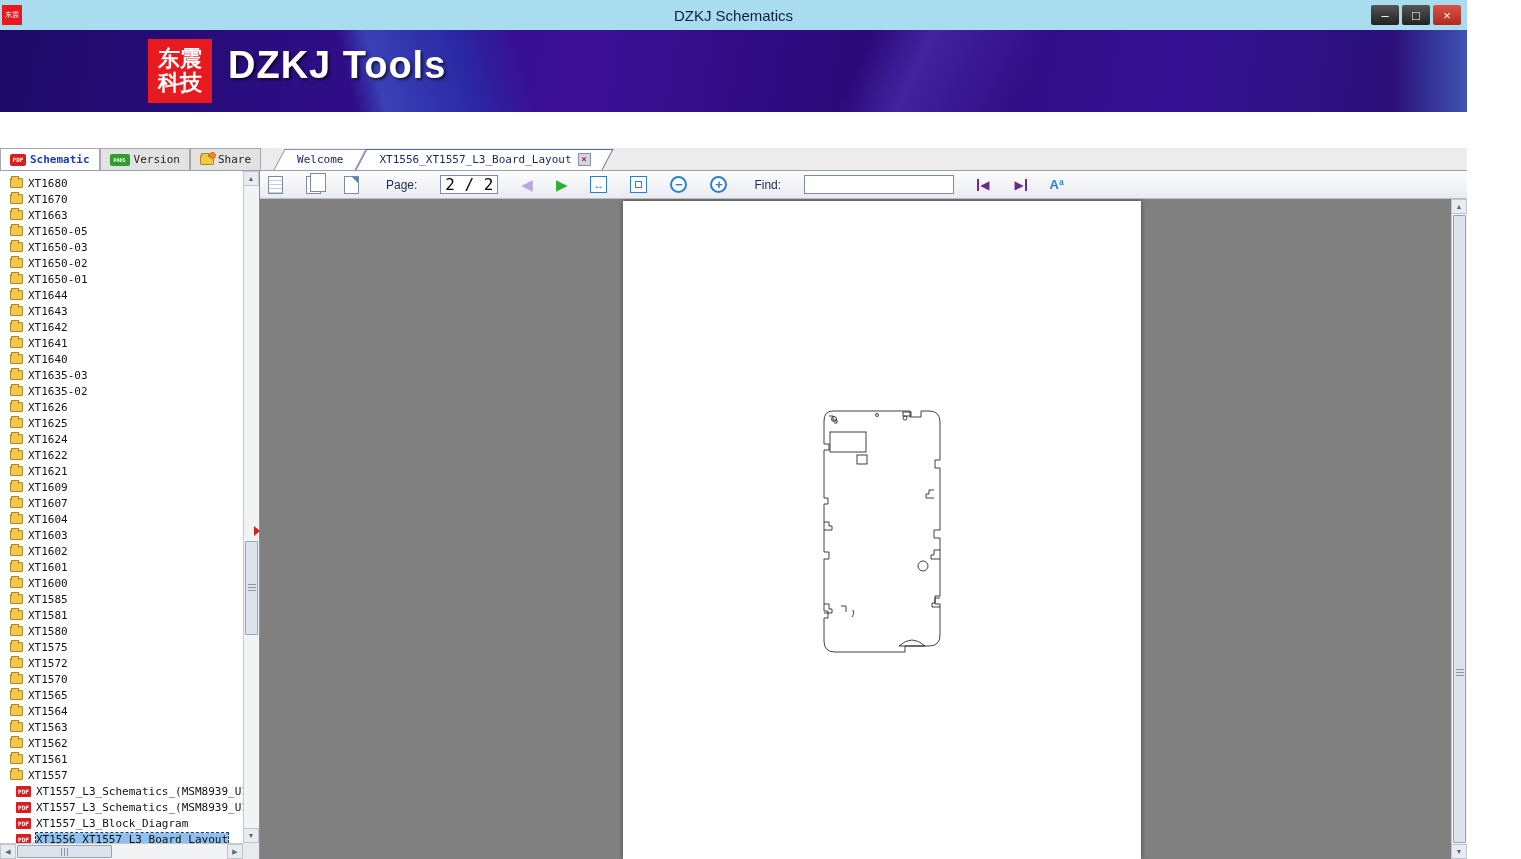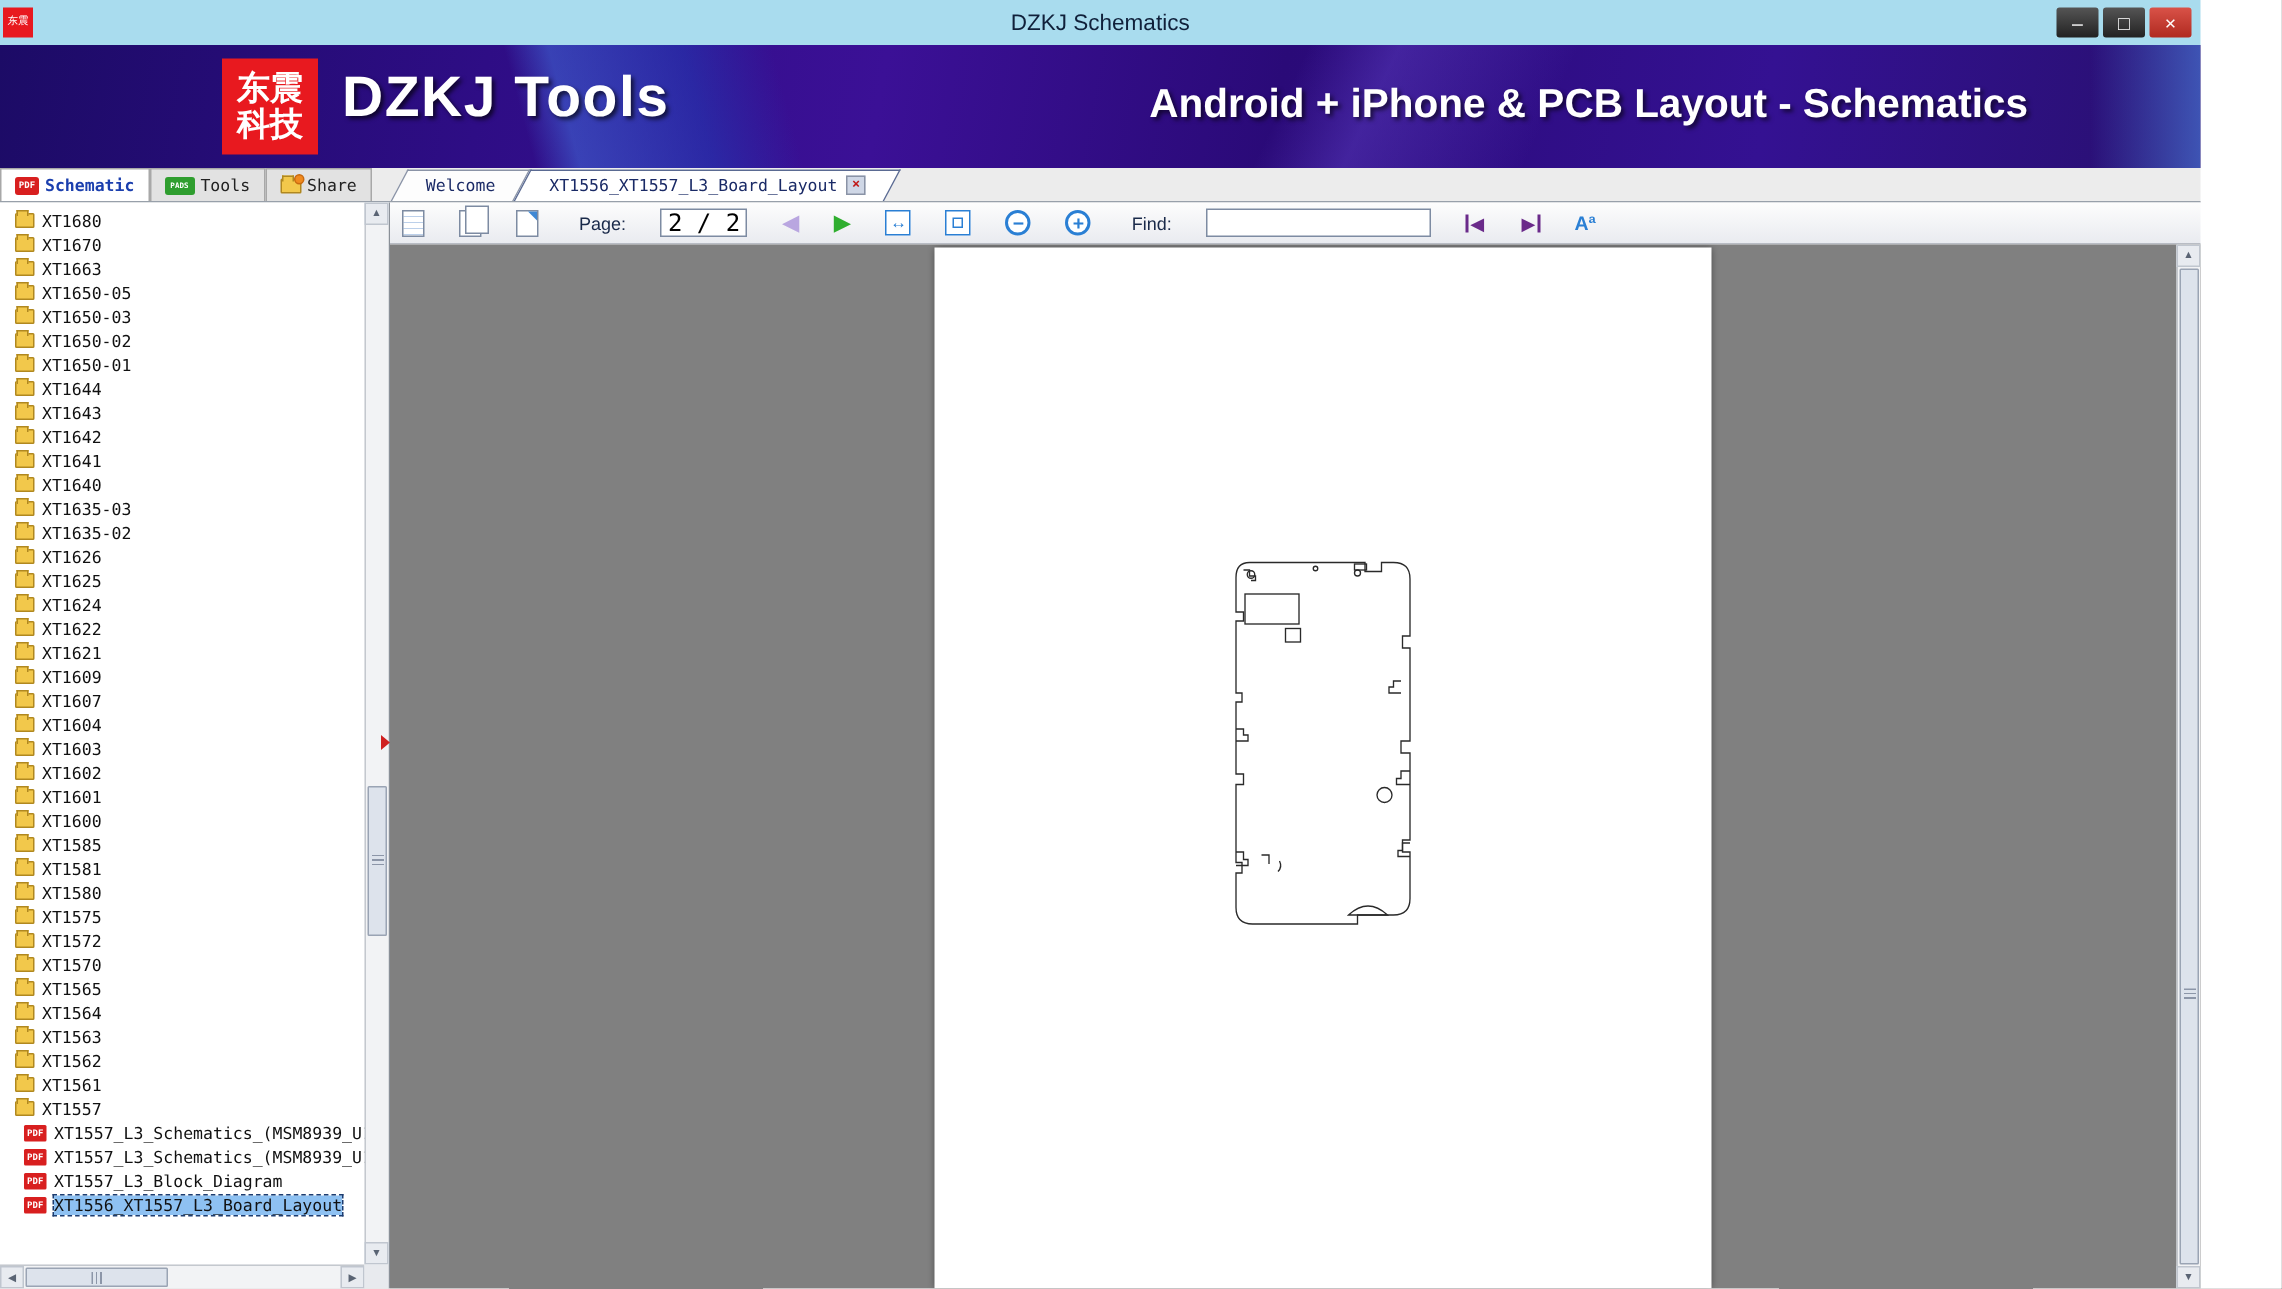--- a/index.html
+++ b/index.html
@@ -23,21 +23,21 @@
       linear-gradient(75deg, transparent 24%, rgba(70,150,255,.38) 26%, rgba(30,70,190,.45) 32%, transparent 36%),
       linear-gradient(115deg, transparent 58%, rgba(110,80,220,.35) 62%, transparent 70%),
       linear-gradient(90deg, transparent 95%, rgba(80,140,235,.55) 100%);
   }
   .brand-logo { position:absolute; left:148px; top:9px; width:64px; height:64px; background:var(--logo-red,#e8191f);
     display:flex; flex-direction:column; align-items:center; justify-content:center; font-weight:bold; font-size:22px; line-height:1.1; z-index:2; text-align:center; }
   .app-title { position:absolute; left:228px; top:14px; font-size:38px; font-weight:bold; letter-spacing:1px; z-index:2; text-shadow:2px 2px 3px rgba(0,0,0,.65); }
   .banner-subtitle { position:absolute; right:115px; top:24px; font-size:27px; font-weight:bold; z-index:2; text-shadow:2px 2px 3px rgba(0,0,0,.6); }
 
   
-  .tabbar { height:23px; flex:0 0 auto; background:#ececec; border-bottom:1px solid #98a0aa; display:flex; align-items:flex-end; font-family:"DejaVu Sans Mono",monospace; font-size:11px; }
+  .tabbar { height:23px; flex:0 0 auto; background:#ececec; border-bottom:1px solid #98a0aa; display:flex; align-items:flex-end; font-family:"DejaVu Sans Mono",monospace; font-size:11px;margin-top:36px; }
   .app-tab { height:22px; display:flex; align-items:center; gap:4px; padding:0 9px; background:#e2e2e2; border:1px solid #a8a8a8; border-bottom:none; color:#222; white-space:nowrap; }
   .app-tab.active { background:#fff; color:var(--tab-blue,#1b3fae); font-weight:bold; }
   .chip { color:#fff; font-weight:bold; border-radius:2px; display:inline-flex; align-items:center; justify-content:center; }
   .chip.pdf { background:#d81f1f; font-size:6px; width:16px; height:12px; }
   .chip.pads { background:#2f9e2f; font-size:5px; width:20px; height:12px; }
   .mini-folder { width:14px; height:10px; background:#f2c84b; border:1px solid #b08820; border-radius:1px; position:relative; }
   .mini-folder::before { content:''; position:absolute; top:-3px; left:0; width:6px; height:3px; background:#f2c84b; border:1px solid #b08820; border-bottom:none; }
   .mini-folder .dot { position:absolute; right:-3px; top:-4px; width:7px; height:7px; border-radius:50%; background:#f08a1e; border:1px solid #c86a10; }
   .doc-tabs { display:flex; align-items:center; margin-left:18px; height:22px; }
   .doc-tab { position:relative; height:21px; display:flex; align-items:center; padding:0 18px; color:#1a2a66; white-space:nowrap; }
@@ -124,31 +124,30 @@
       <div class="win-btn close">×</div>
     </div>
   </div>
 
   <div class="banner">
     <div class="brand-logo">
       <span>东震</span>
       <span>科技</span>
     </div>
     <div class="app-title">DZKJ Tools</div>
-    <div class="banner-subtitle">Android + iPhone &amp; PCB Layout - Schematics</div>
   </div>
 
   <div class="tabbar">
     <div class="app-tab active">
       <span class="chip pdf">PDF</span>
       <span>Schematic</span>
     </div>
     <div class="app-tab">
       <span class="chip pads">PADS</span>
-      <span>Tools</span>
+      <span>Version</span>
     </div>
     <div class="app-tab">
       <span class="mini-folder">
           <span class="dot"></span>
         </span>
       <span>Share</span>
     </div>
     <div class="doc-tabs">
       <div class="doc-tab">
         <span>Welcome</span>

